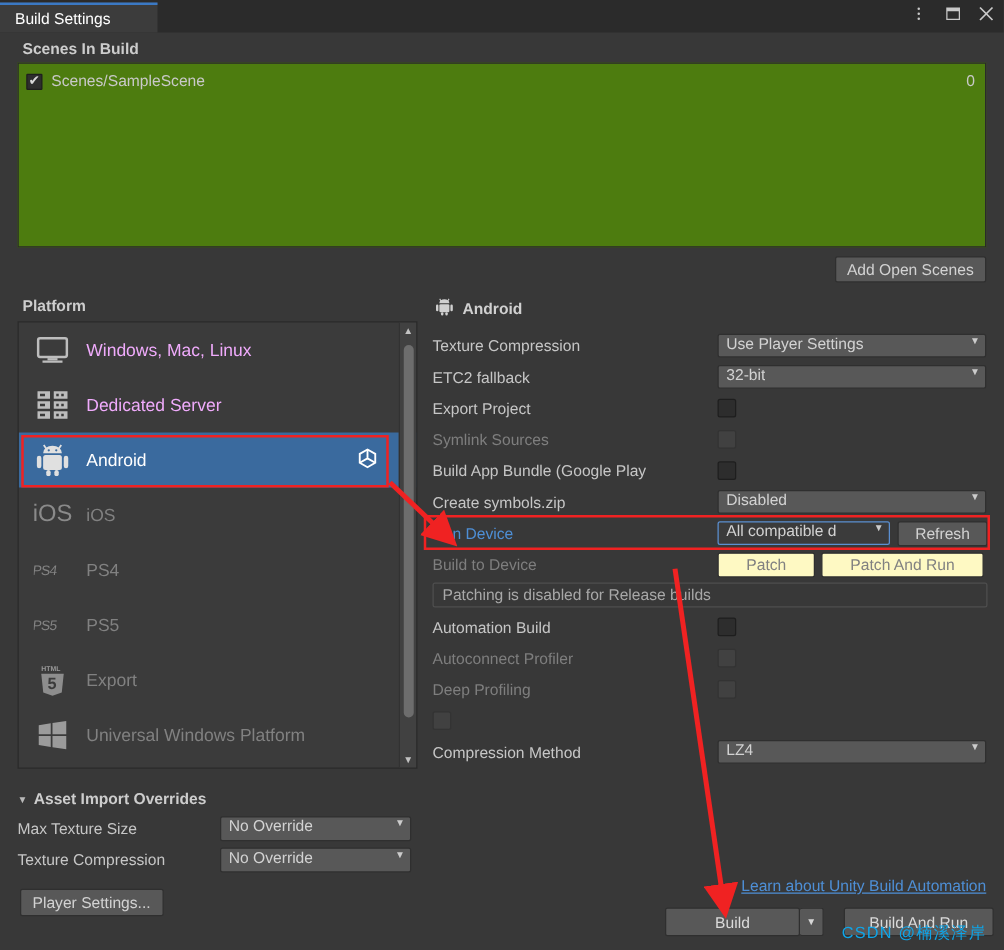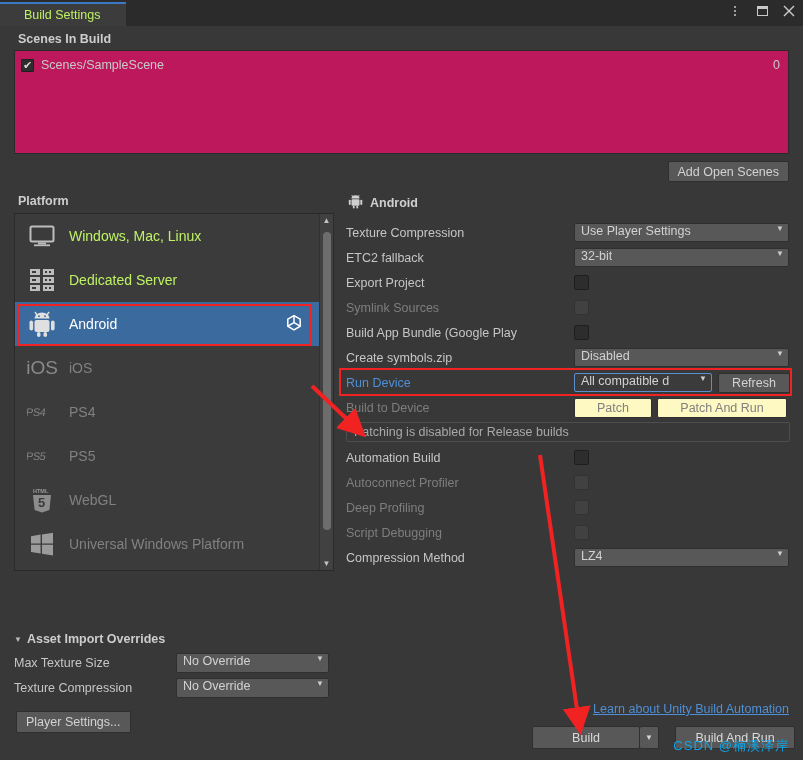--- a/index.html
+++ b/index.html
@@ -19,24 +19,24 @@
     height: 26px;
     background: #2b2b2b;
     position: relative;
     display: flex;
     align-items: flex-end;
   }
   #tab {
     height: 24px;
     background: #3c3c3c;
     border-top: 2px solid #3b79c4;
-    padding: 0 12px 0 24px;
+    padding: 0 12px 0 12px;
     display: flex;
     align-items: center;
-    color: #bef264;
+    color: #ffffff;
     font-size: 12.5px;
     min-width: 126px;
   }
   #winctrls {
     position: absolute;
     right: 6px; top: 3px;
     display: flex;
     align-items: center;
     gap: 11px;
   }
@@ -47,22 +47,22 @@
 
   
   #scenes-header {
     padding: 6px 0 4px 18px;
     font-weight: bold;
     font-size: 12.5px;
     color: #cdcdcd;
   }
   #scene-list {
     margin: 0 14px 0 14px;
-    height: 104px;
-    background: #be185d;
+    height: 148px;
+    background: #4d7c0f;
     border: 1px solid #2a2a2a;
     position: relative;
   }
   #scene-row {
     display: flex;
     align-items: center;
     height: 20px;
     padding: 0 8px 0 6px;
     margin-top: 4px;
   }
@@ -111,21 +111,21 @@
     height: 358px;
     position: relative;
     overflow: hidden;
   }
   .plat {
     height: 44px;
     display: flex;
     align-items: center;
     padding-left: 8px;
     position: relative;
-    color: #bef264;
+    color: #f0abfc;
     font-size: 14px;
   }
   .plat.dim { color: #818181; }
   .plat.sel { background: #3a6a9e; color: #ffffff; }
   .plat .pico {
     width: 38px; flex: 0 0 38px;
     display: flex; align-items: center; justify-content: center;
   }
   .plat .plabel { margin-left: 8px; }
   .plat .unitymark { margin-left: auto; margin-right: 30px; }
@@ -375,21 +375,21 @@
       </div>
 
       <div class="plat dim">
         <span class="pico">
           <svg width="24" height="26" viewBox="0 0 24 26">
             <text x="3" y="6" font-family="'Liberation Sans',sans-serif" font-size="5.5" font-weight="bold" fill="#9a9a9a">HTML</text>
             <path d="M3 8 L21 8 L19.4 23 L12 25.5 L4.6 23 Z" fill="#8d8d8d"></path>
             <text x="8" y="20" font-family="'Liberation Sans',sans-serif" font-size="13" font-weight="bold" fill="#3b3b3b">5</text>
           </svg>
         </span>
-        <span class="plabel">WebGL</span>
+        <span class="plabel">Export</span>
       </div>
 
       <div class="plat dim">
         <span class="pico">
           <svg width="24" height="24" viewBox="0 0 24 24">
             <path d="M1 4.2 L10.6 2.6 L10.6 11.4 L1 11.4 Z" fill="#9b9b9b"></path>
             <path d="M12 2.4 L23 0.8 L23 11.4 L12 11.4 Z" fill="#9b9b9b"></path>
             <path d="M1 12.8 L10.6 12.8 L10.6 21.5 L1 19.9 Z" fill="#9b9b9b"></path>
             <path d="M12 12.8 L23 12.8 L23 23.4 L12 21.8 Z" fill="#9b9b9b"></path>
           </svg>
@@ -487,21 +487,20 @@
     </div>
     <div class="row">
       <span class="lbl dim">Autoconnect Profiler</span>
       <span class="chk dim"></span>
     </div>
     <div class="row">
       <span class="lbl dim">Deep Profiling</span>
       <span class="chk dim"></span>
     </div>
     <div class="row">
-      <span class="lbl dim">Script Debugging</span>
       <span class="chk dim"></span>
     </div>
     <div class="row">
       <span class="lbl">Compression Method</span>
       <div class="popup">
         <span class="cap">LZ4</span>
         <span class="caret">▼</span>
       </div>
     </div>
   </div>

